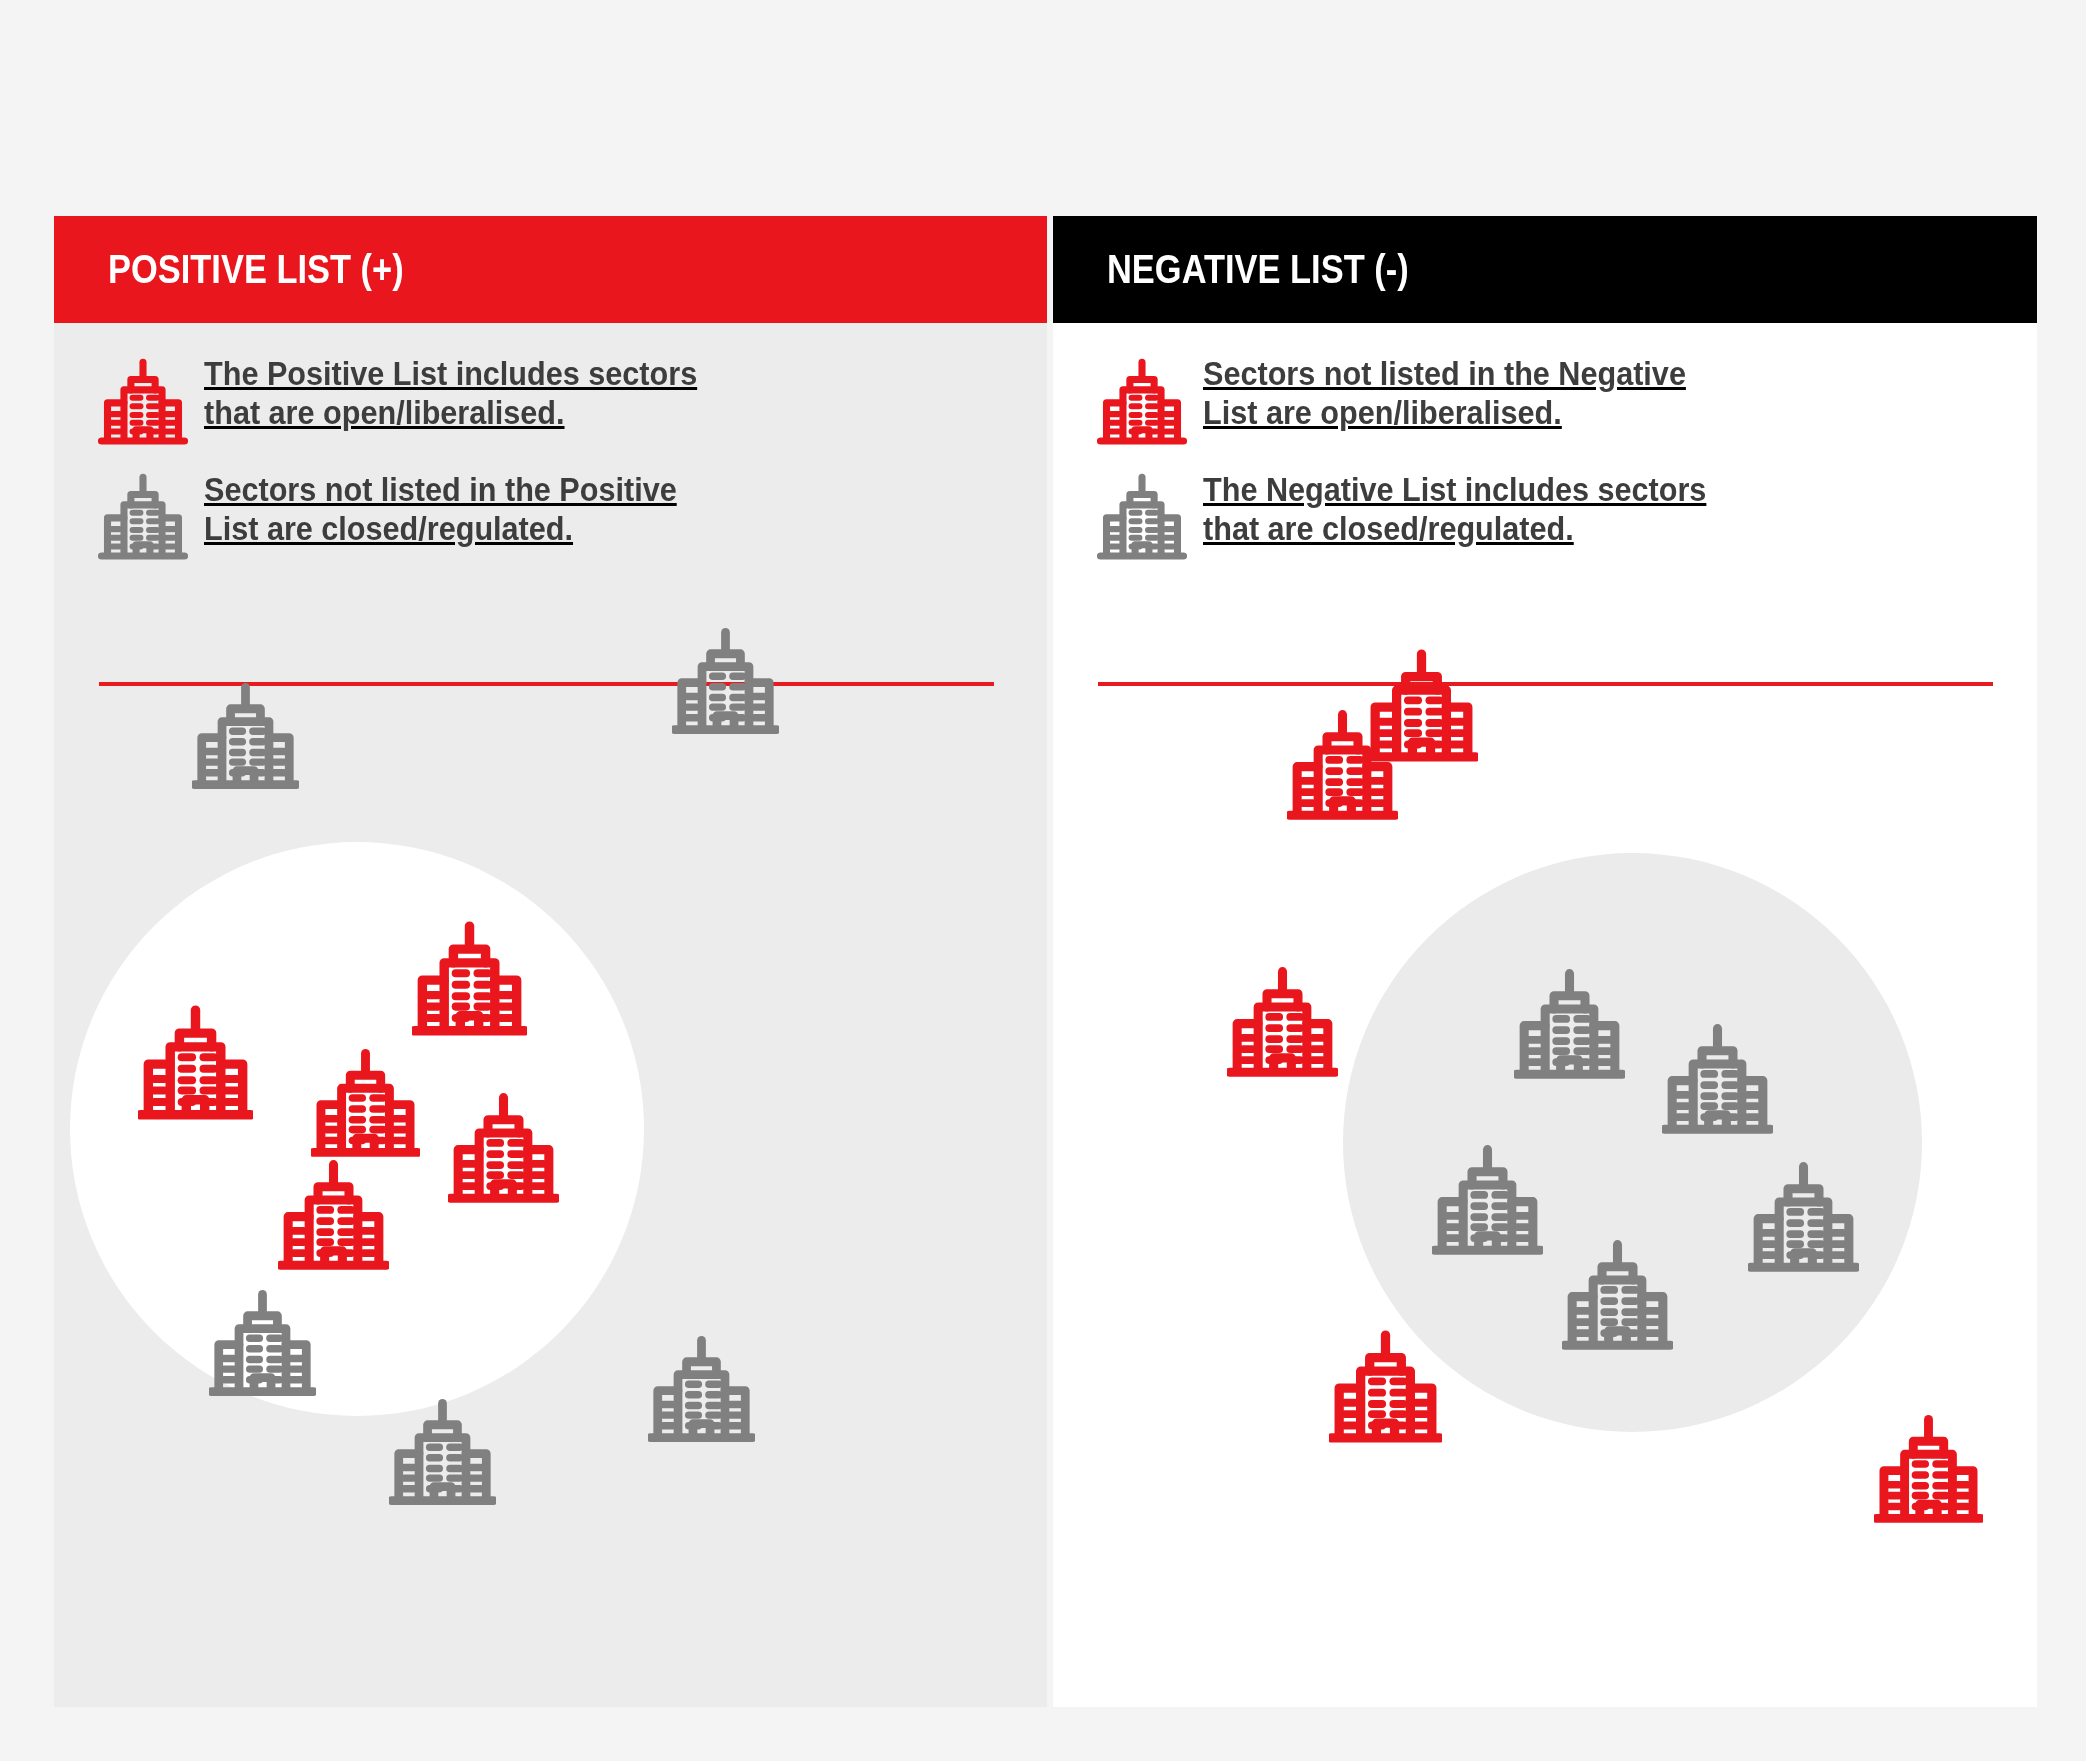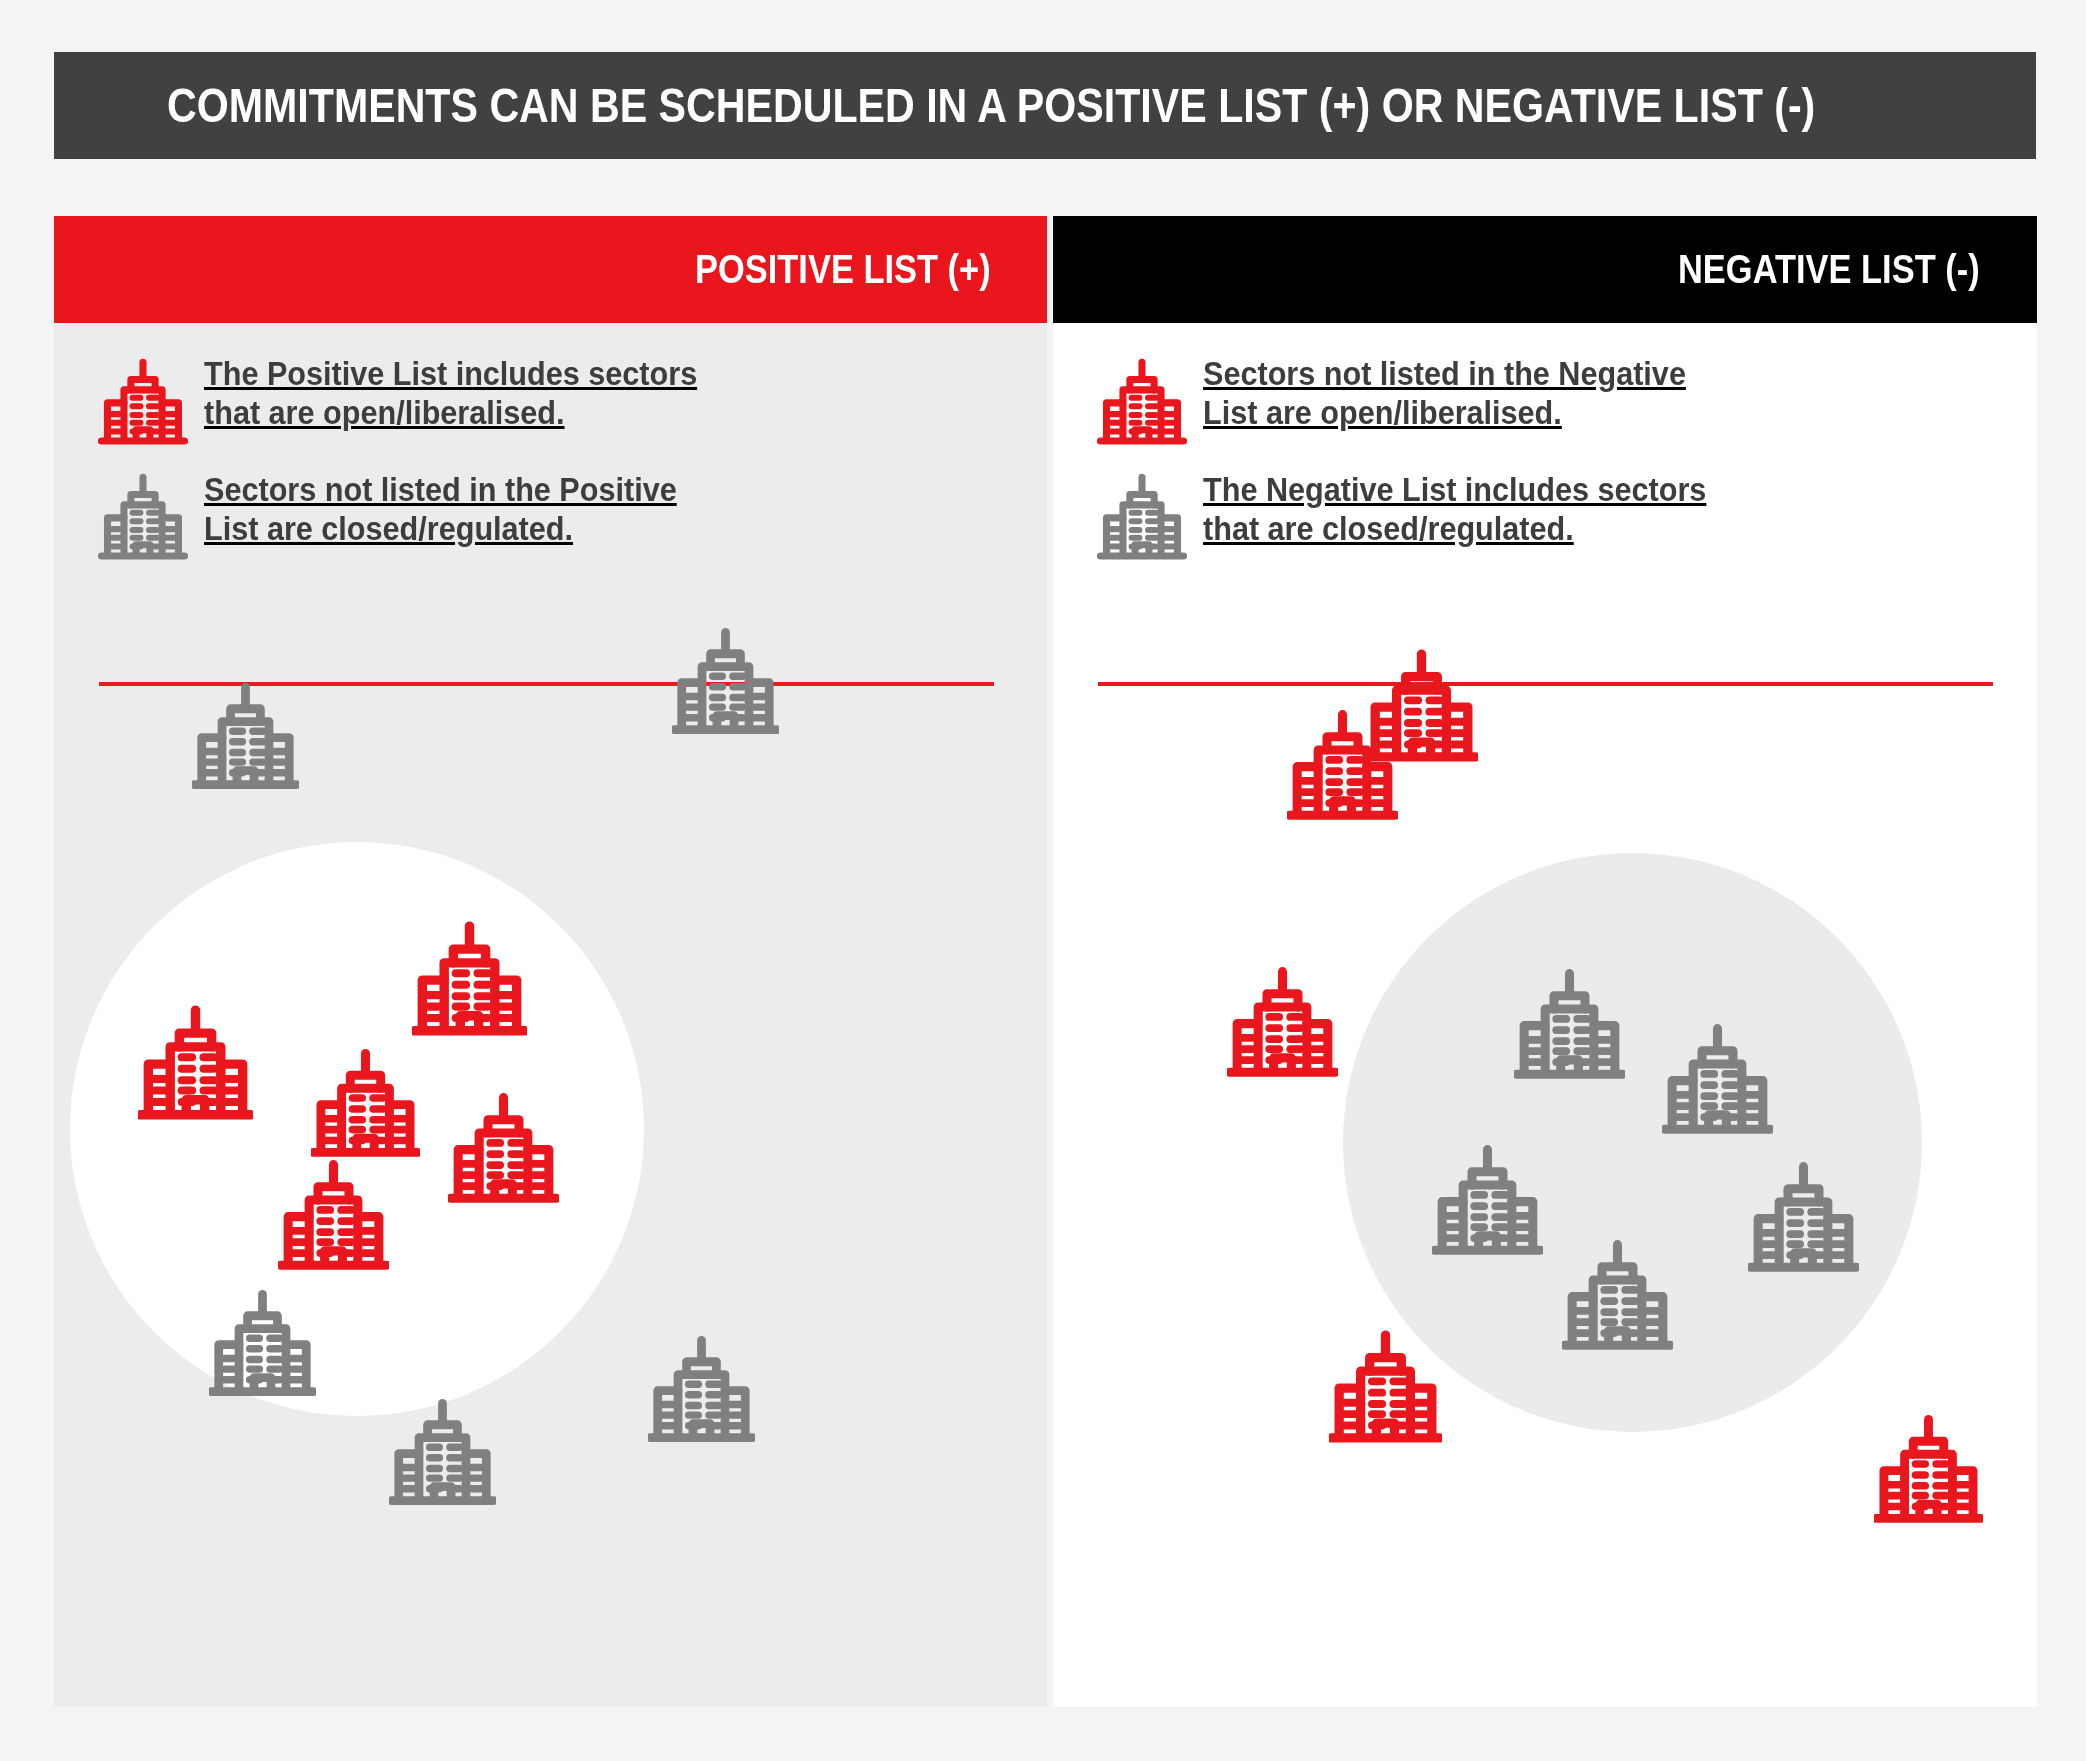--- a/index.html
+++ b/index.html
@@ -62,21 +62,20 @@
   }
 
   .band {
     position: absolute;
     left: 0;
     top: 0;
     width: 100%;
     height: 107px;
     display: flex;
     align-items: center;
-    justify-content: flex-end;
   }
   .band-red { background: #ea161e; }
   .band-black { background: #000000; }
   .band-text {
     color: #ffffff;
     font-size: 41px;
     font-weight: bold;
     transform: scaleX(0.84);
     transform-origin: left center;
     white-space: nowrap;
@@ -141,23 +140,20 @@
   .bld {
     position: absolute;
   }
   .bld svg { display: block; width: 100%; height: 100%; }
 </style>
 </head>
 <body>
 
 <div id="root">
 
-  <div class="title-bar">
-    <div class="title-text">COMMITMENTS CAN BE SCHEDULED IN A POSITIVE LIST (+) OR NEGATIVE LIST (-)</div>
-  </div>
 
   <div class="panel panel-left">
     <div class="band band-red">
       <span class="band-text">POSITIVE LIST (+)</span>
     </div>
     <div class="bullets">
       <div class="bullet-row">
         <span class="bullet-icon">
             <svg viewBox="0 0 100 104" xmlns="http://www.w3.org/2000/svg">
               <line x1="50" y1="6" x2="50" y2="24" stroke="#ea161e" stroke-width="8.2" stroke-linecap="round" stroke-linejoin="round"></line>

